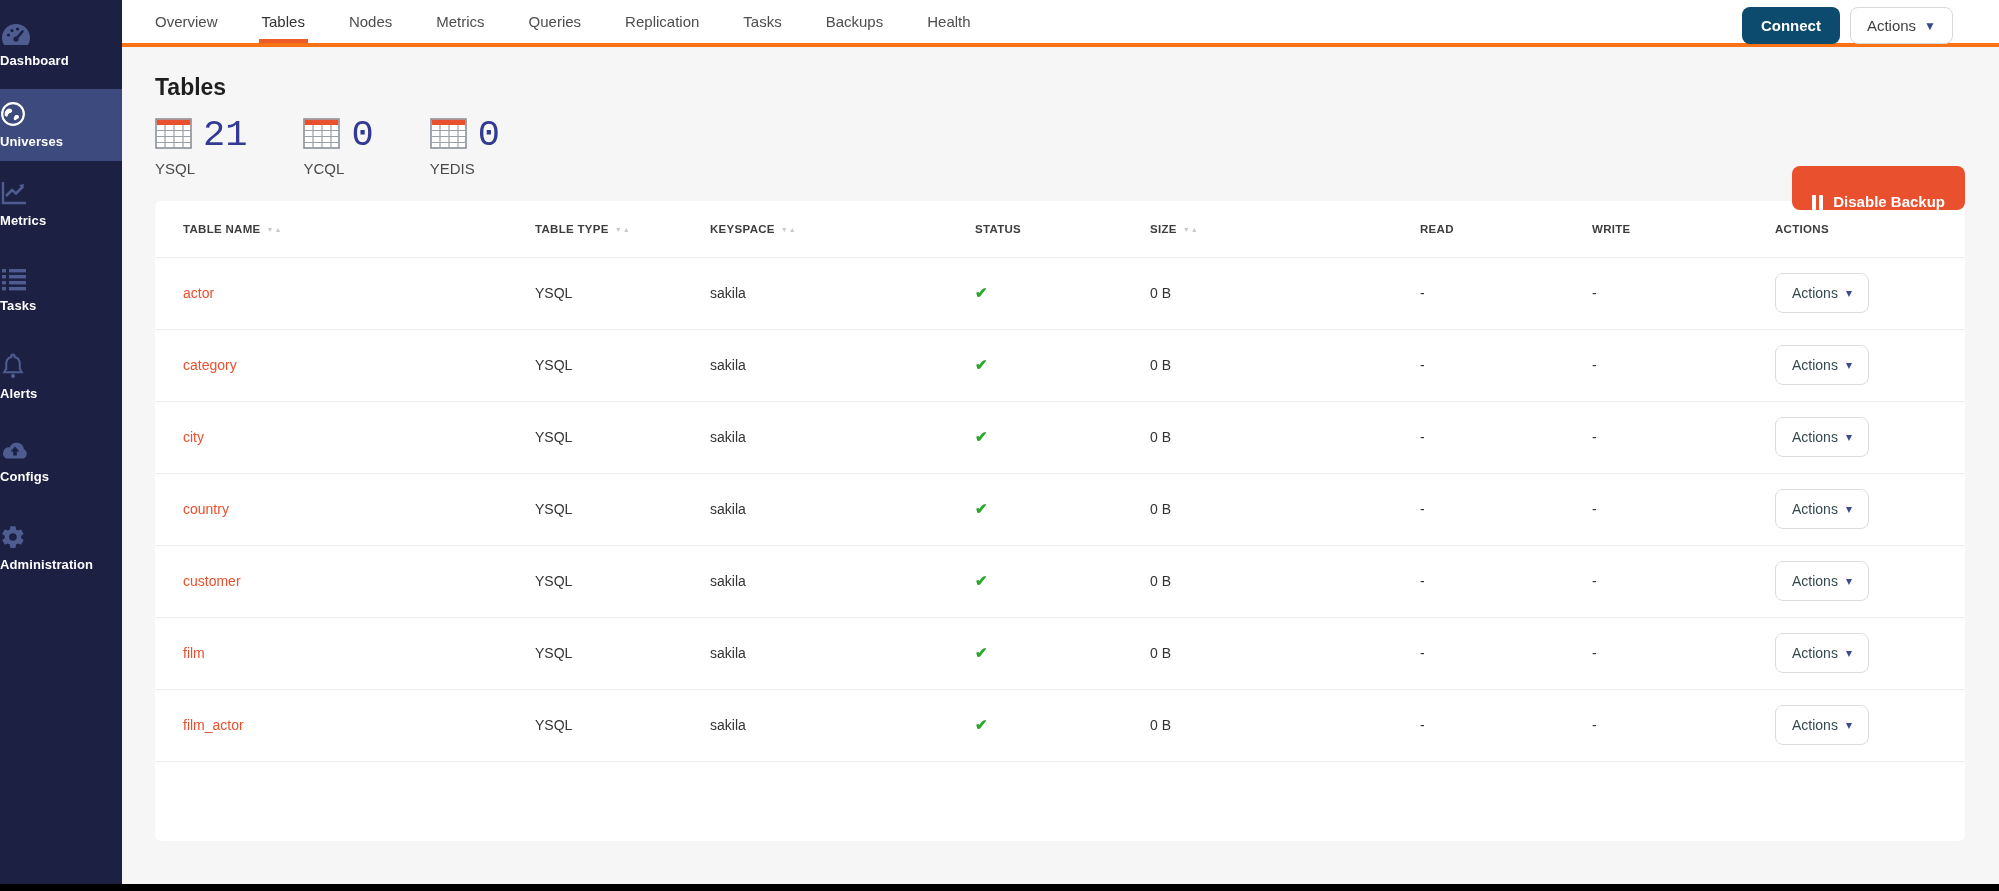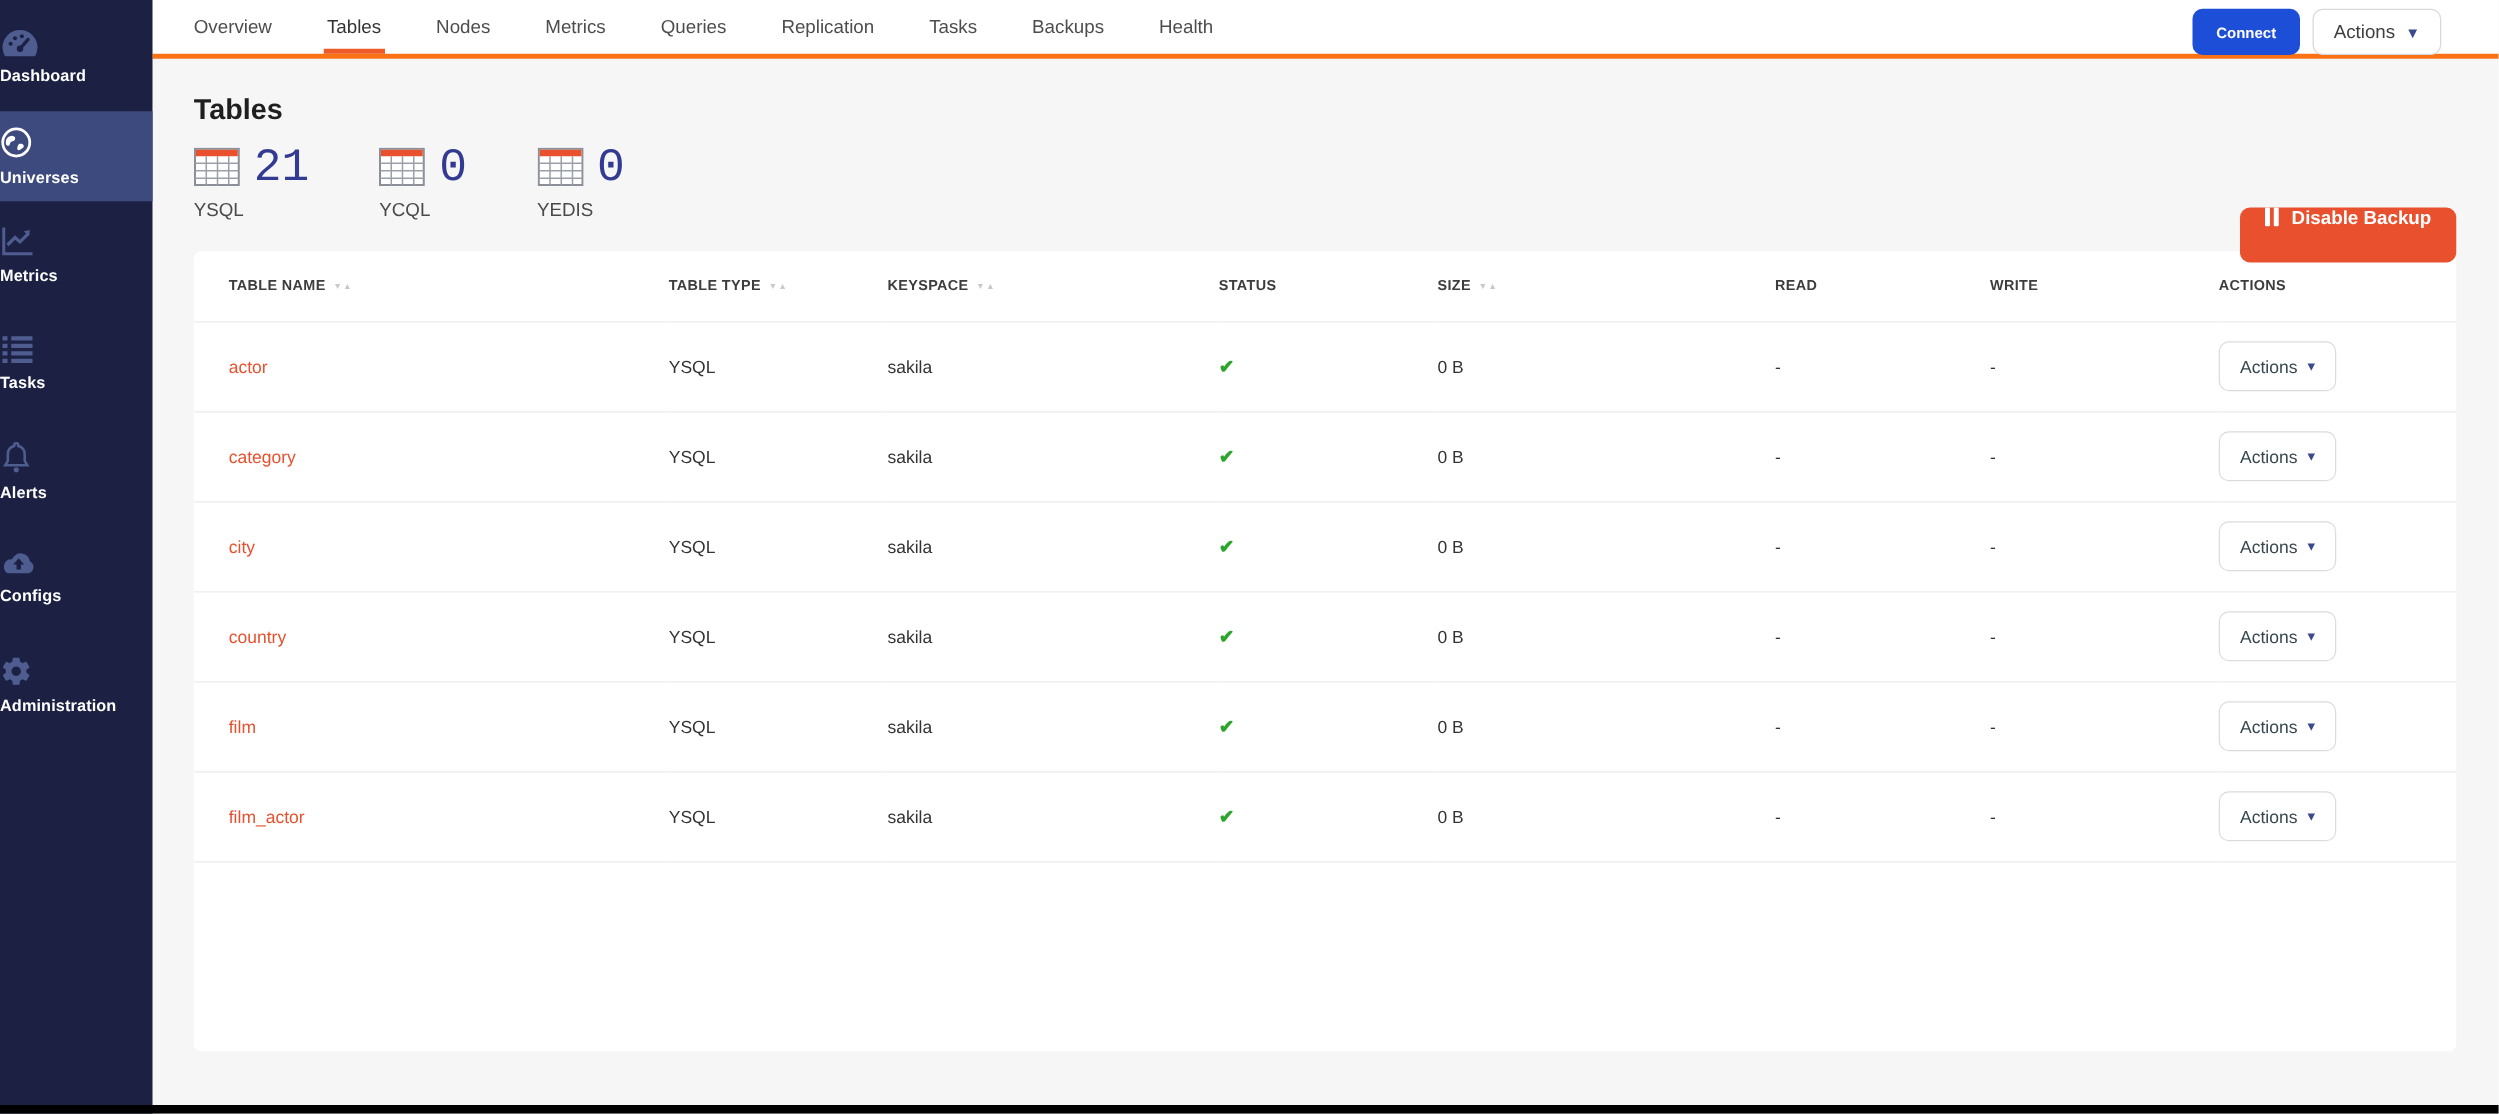--- a/index.html
+++ b/index.html
@@ -34,41 +34,41 @@
   .tab {
     display:flex; align-items:center; margin-right:44px; font-size:15px; color:#4d4d4d;
     cursor:pointer; position:relative; white-space:nowrap;
   }
   .tab.active { color:#333; }
   .tab.active::after {
     content:""; position:absolute; left:-3px; right:-3px; bottom:0; height:4px; background:#ee5a28;
   }
   .topbar-actions { position:absolute; right:46px; top:7px; display:flex; gap:10px; }
   .btn-connect {
-    background:#1d4ed8; color:#fff; border:none; border-radius:8px;
-    padding:0 19px; height:37px; font-size:12px; font-weight:700; cursor:pointer;
+    background:#0c4a6e; color:#fff; border:none; border-radius:8px;
+    padding:0 19px; height:37px; font-size:15px; font-weight:700; cursor:pointer;
     font-family:inherit;
   }
   .btn-top-actions {
     background:#fff; color:#3f3f3f; border:1px solid #d9d9d9; border-radius:8px;
     padding:0 16px; height:37px; font-size:15px; cursor:pointer; display:flex; align-items:center; gap:8px;
     font-family:inherit;
   }
   .caret { color:#3b4a8c; font-size:12px; line-height:1; }
   
   .content { position:relative; padding:27px 34px 0 33px; height:calc(100% - 47px); }
   .page-title { font-size:23px; font-weight:700; color:#1f1f1f; margin-bottom:16px; }
   .stats-row { display:flex; gap:56px; margin-bottom:24px; }
   .stat-top { display:flex; align-items:center; gap:11px; }
   .stat-value { font-size:37px; font-weight:500; color:#333a91; line-height:1;font-family:Liberation Mono, monospace; }
   .stat-label { font-size:15px; color:#4a4a4a; margin-top:6px; }
   .btn-disable {
     position:absolute; top:119px; right:34px; height:44px;
     background:#e8502e; color:#fff; border:none; border-radius:8px;
-    display:flex; align-items:flex-start; gap:10px; padding:0 20px;
+    display:flex; align-items:flex-end; gap:10px; padding:0 20px;
     font-size:15px; font-weight:700; cursor:pointer; font-family:inherit;
   }
   .pause-icon { display:inline-flex; gap:3px; }
   .pause-icon i { display:block; width:4px; height:15px; background:#fff; border-radius:1px; }
   
   .card { background:#fff; border-radius:6px; overflow:hidden; min-height:640px; }
   table { border-collapse:collapse; table-layout:fixed; width:100%; }
   col.c1{width:380px} col.c2{width:175px} col.c3{width:265px} col.c4{width:175px}
   col.c5{width:270px} col.c6{width:172px} col.c7{width:183px} col.c8{width:auto}
   th {
@@ -338,20 +338,35 @@
     <td>-</td>
     <td>-</td>
     <td>
       <button class="btn-row-actions">
         <span>Actions</span>
         <span class="caret">▾</span>
       </button>
     </td>
   </tr>
             <tr>
+    <td><a class="tname">customer</a></td>
+    <td>YSQL</td>
+    <td>sakila</td>
+    <td><span class="check">✔</span></td>
+    <td>0 B</td>
+    <td>-</td>
+    <td>-</td>
+    <td>
+      <button class="btn-row-actions">
+        <span>Actions</span>
+        <span class="caret">▾</span>
+      </button>
+    </td>
+  </tr>
+            <tr>
     <td><a class="tname">film</a></td>
     <td>YSQL</td>
     <td>sakila</td>
     <td><span class="check">✔</span></td>
     <td>0 B</td>
     <td>-</td>
     <td>-</td>
     <td>
       <button class="btn-row-actions">
         <span>Actions</span>

